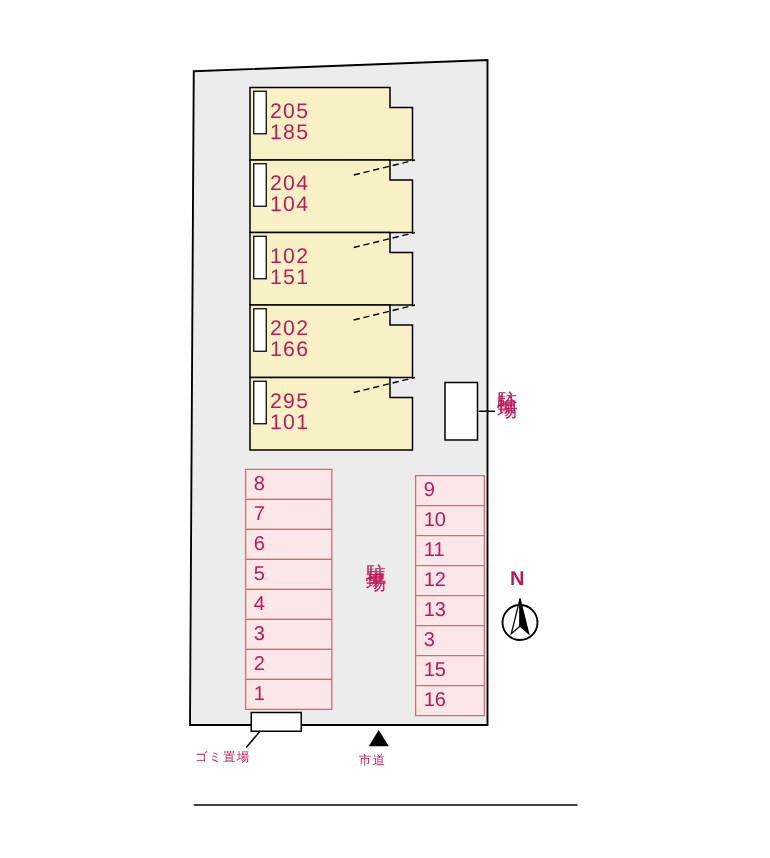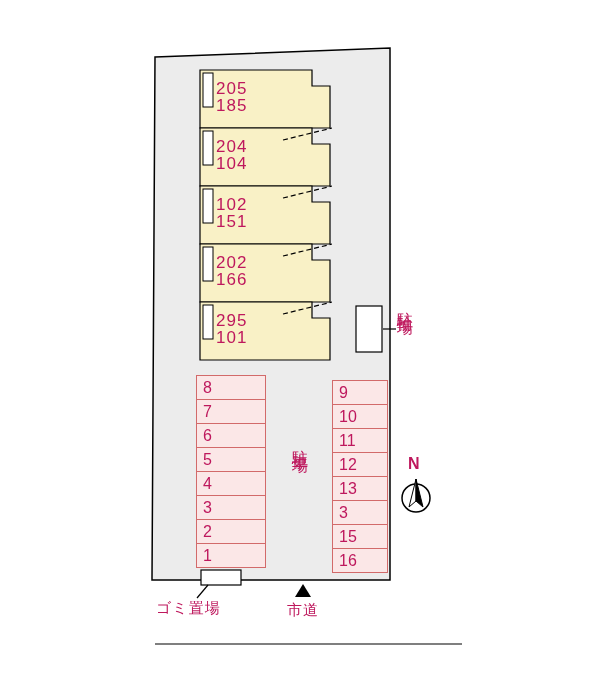--- a/index.html
+++ b/index.html
@@ -27,21 +27,21 @@
     box-sizing:border-box;border:1px solid #d26a6a;background:#fbe7e7;
     font-size:16px;line-height:23px;padding-left:6px;height:25px;
   }
   .pcell + .pcell{margin-top:-1px;}
   .pcol-left .pcell{width:70px;}
   .pcol-right .pcell{width:56px;}
   .vtext{
     position:absolute;writing-mode:vertical-rl;text-orientation:upright;
     font-size:16px;letter-spacing:4px;line-height:18px;
   }
-  .htext{position:absolute;font-size:15px;letter-spacing:1px;}
+  .htext{position:absolute;font-size:10px;letter-spacing:1px;}
   .north{position:absolute;font-size:16px;font-weight:bold;}
 </style>
 </head>
 <body>
 
 <div class="stage">
 
   <svg width="616" height="686" viewBox="0 0 616 686">
 
     <polygon class="plot" points="155,57 390,48 390,580 152,580"></polygon>

